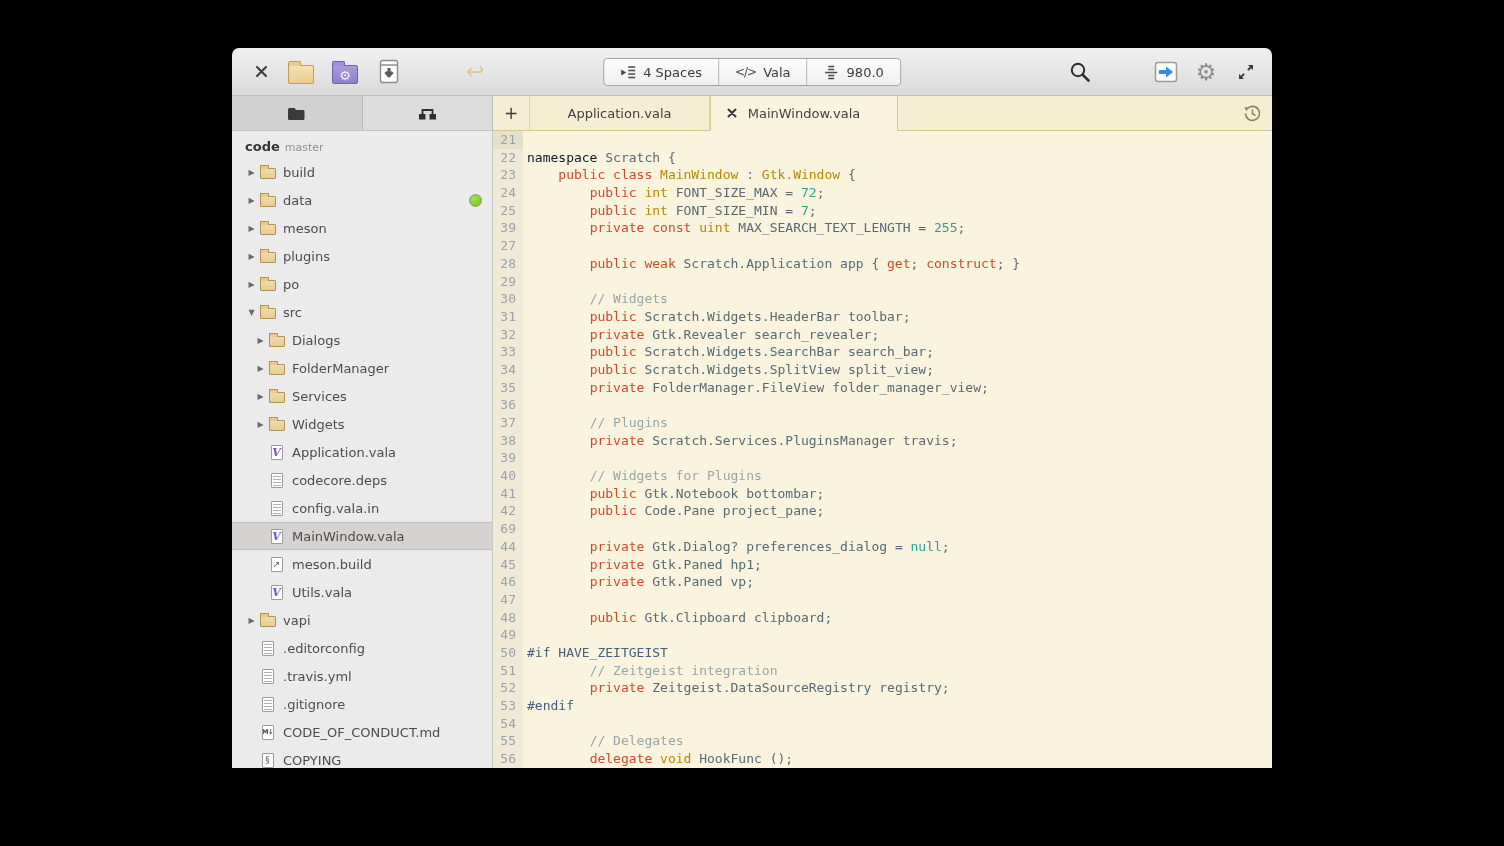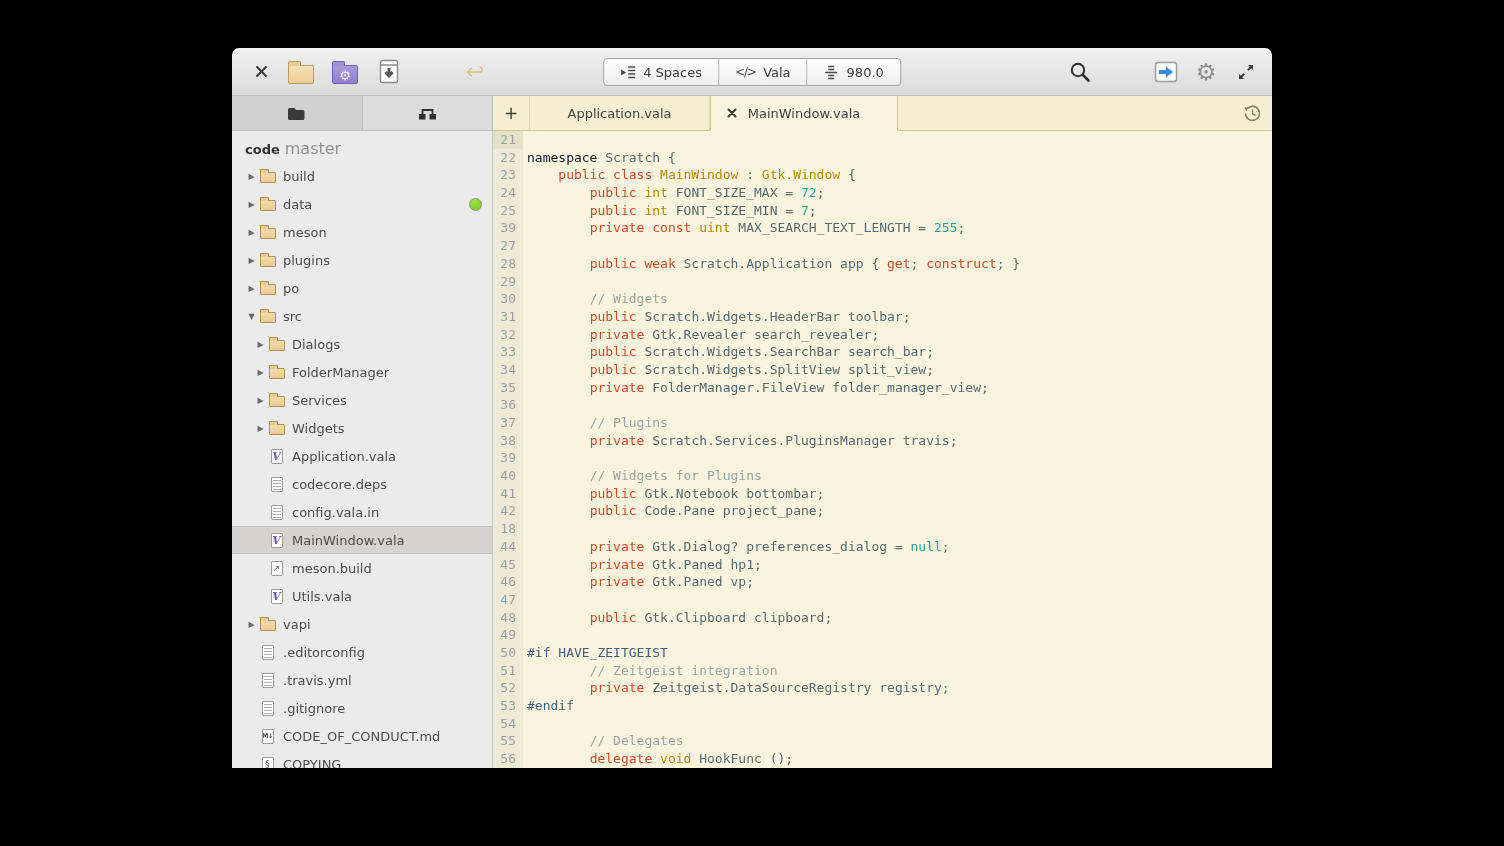--- a/index.html
+++ b/index.html
@@ -61,21 +61,21 @@
   .tab-close { position:absolute; left:13px; top:9px; width:16px; height:16px; }
   .history-btn { margin-left:auto; display:flex; align-items:center; padding-right:10px; }
 
   
   .content { flex:1; display:flex; overflow:hidden; }
 
   .sidebar { width:261px; flex:none; background:#EBEBEB; border-right:1px solid #C8C8C6;
              overflow:hidden; font-size:13px; color:#4C4C4C; }
   .proj-header { padding:8px 0 4px 13px; }
   .proj-name { font-weight:bold; color:#333; font-size:13px; }
-  .proj-branch { color:#919191; font-size:16px; margin-left:5px; }
+  .proj-branch { color:#919191; font-size:11px; margin-left:5px; }
 
   .tree-row { height:28px; display:flex; align-items:center; cursor:default; }
   .tree-row.selected { background:#D4D3D1; border-top:1px solid #C0BFBD;
                        border-bottom:1px solid #C0BFBD; height:28px; }
   .expander { width:13px; flex:none; font-size:8px; color:#6A6A6A; text-align:center; }
   .tree-icon-slot { width:19px; flex:none; display:flex; justify-content:center; }
   .tree-label { margin-left:6px; white-space:nowrap; }
   .badge-dot { margin-left:auto; margin-right:10px; width:13px; height:13px; border-radius:50%;
                background:radial-gradient(circle at 35% 30%, #9BE24A, #72C717);
                border:1px solid #8A9A7E; flex:none; }
@@ -521,21 +521,21 @@
         </div>
         <div class="code-row">
           <div class="gutter-cell">41</div>
           <div class="code-cell"><span style="color: rgb(86, 106, 115);">        </span><span style="color: rgb(204, 75, 41);">public</span><span style="color: rgb(86, 106, 115);"> Gtk.Notebook bottombar;</span></div>
         </div>
         <div class="code-row">
           <div class="gutter-cell">42</div>
           <div class="code-cell"><span style="color: rgb(86, 106, 115);">        </span><span style="color: rgb(204, 75, 41);">public</span><span style="color: rgb(86, 106, 115);"> Code.Pane project_pane;</span></div>
         </div>
         <div class="code-row">
-          <div class="gutter-cell">18</div>
+          <div class="gutter-cell">69</div>
           <div class="code-cell"></div>
         </div>
         <div class="code-row">
           <div class="gutter-cell">44</div>
           <div class="code-cell"><span style="color: rgb(86, 106, 115);">        </span><span style="color: rgb(204, 75, 41);">private</span><span style="color: rgb(86, 106, 115);"> Gtk.Dialog? preferences_dialog = </span><span style="color: rgb(42, 161, 152);">null</span><span style="color: rgb(86, 106, 115);">;</span></div>
         </div>
         <div class="code-row">
           <div class="gutter-cell">45</div>
           <div class="code-cell"><span style="color: rgb(86, 106, 115);">        </span><span style="color: rgb(204, 75, 41);">private</span><span style="color: rgb(86, 106, 115);"> Gtk.Paned hp1;</span></div>
         </div>

